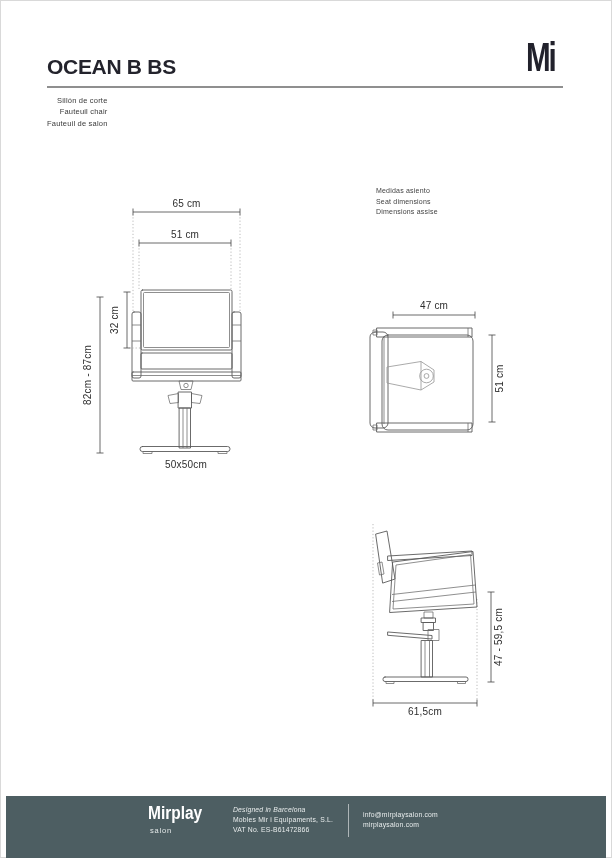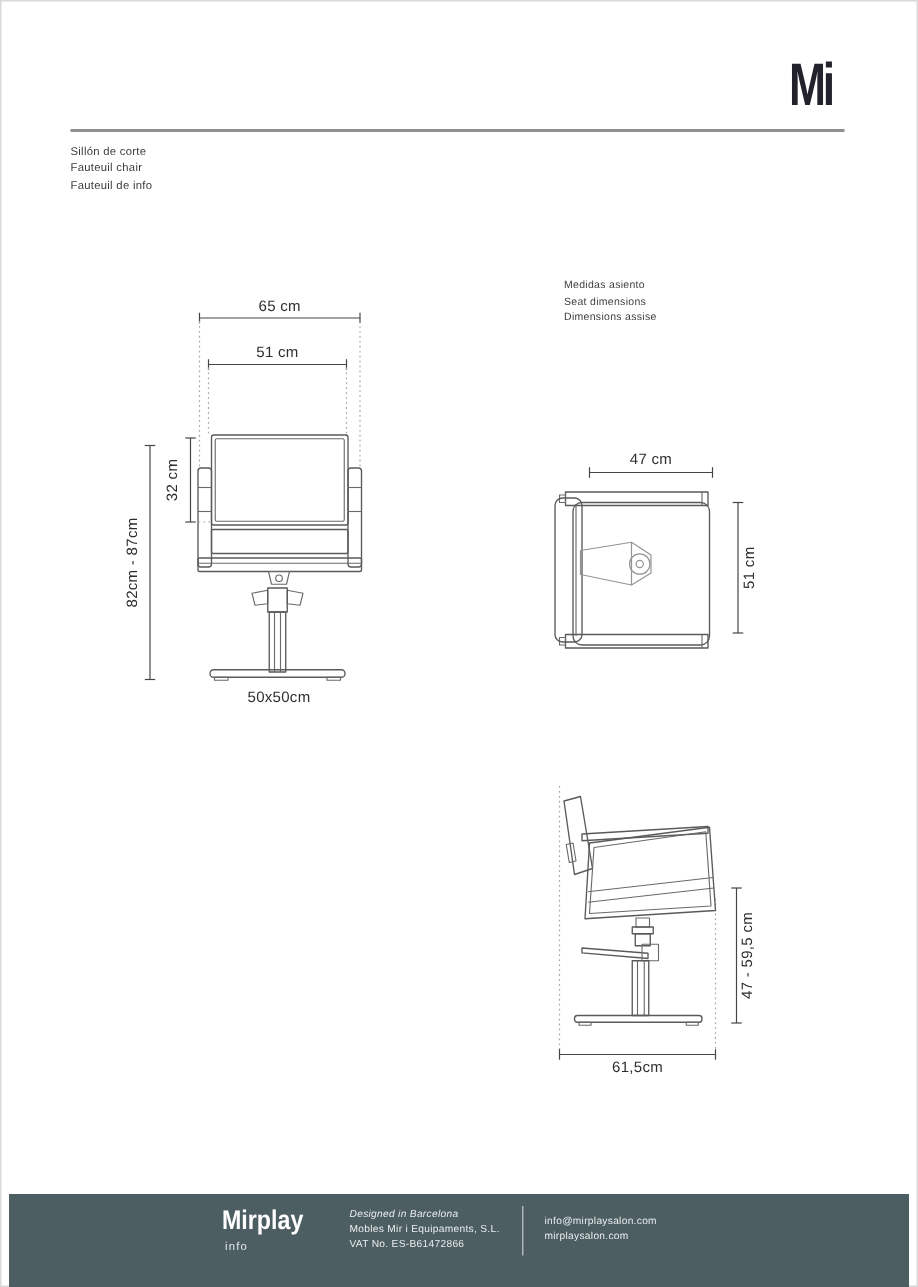--- a/index.html
+++ b/index.html
@@ -11,21 +11,21 @@
   
   .title{
     position:absolute;left:47px;top:55px;
     font-size:21px;font-weight:bold;letter-spacing:-0.3px;color:#23232c;
   }
   .title-rule{
     position:absolute;left:47px;top:86px;width:516px;height:2px;background:#8f8f8f;
   }
   .subtitles{
     position:absolute;left:47px;top:95px;
-    font-size:7.5px;line-height:11.3px;color:#3a3a3a;letter-spacing:0.2px;
+    font-size:7.5px;line-height:11.3px;color:#3a3a3a;letter-spacing:0.2px;text-align:right;
   }
   .logo-mark{
     position:absolute;left:526px;top:40px;
     font-size:40px;font-weight:bold;color:#22222c;letter-spacing:-3px;
     transform:scaleX(0.74);transform-origin:left top;line-height:34px;
   }
   
   svg{position:absolute;overflow:visible;}
   svg text{font-family:"Liberation Sans", sans-serif;font-size:10px;fill:#2e2e2e;letter-spacing:0.2px;}
   .ln{stroke:#5a5a5a;stroke-width:0.9;fill:none;stroke-linejoin:round;stroke-linecap:round;}
@@ -62,25 +62,26 @@
   .f-right{left:357px;top:14px;}
   .f-divider{
     position:absolute;left:342px;top:8px;width:1px;height:33px;background:rgba(255,255,255,0.55);
   }
 </style>
 </head>
 <body>
 
 <div class="page">
 
+  <div class="title">OCEAN B BS</div>
   <div class="title-rule"></div>
   <div class="subtitles">
     <div>Sillón de corte</div>
     <div>Fauteuil chair</div>
-    <div>Fauteuil de info</div>
+    <div>Fauteuil de salon</div>
   </div>
   <div class="logo-mark">Mi</div>
 
   <div class="seat-note">
     <div>Medidas asiento</div>
     <div>Seat dimensions</div>
     <div>Dimensions assise</div>
   </div>
 
   <svg class="front-view" width="180" height="285" viewBox="0 0 180 285">
@@ -213,21 +214,21 @@
       <line class="dim" x1="18" y1="188" x2="122" y2="188"></line>
       <line class="dim" x1="18" y1="184.5" x2="18" y2="191.5"></line>
       <line class="dim" x1="122" y1="184.5" x2="122" y2="191.5"></line>
       <text x="70" y="199.5" text-anchor="middle">61,5cm</text>
     </g>
   </svg>
 
   <div class="footer">
     <div class="footer-bg" style="background: rgb(77, 94, 98);"></div>
     <div class="f-brand">Mirplay</div>
-    <div class="f-brand-sub">info</div>
+    <div class="f-brand-sub">salon</div>
     <div class="f-col f-center">
       <div class="it">Designed in Barcelona</div>
       <div>Mobles Mir i Equipaments, S.L.</div>
       <div>VAT No. ES-B61472866</div>
     </div>
     <div class="f-divider"></div>
     <div class="f-col f-right">
       <div>info@mirplaysalon.com</div>
       <div>mirplaysalon.com</div>
     </div>

